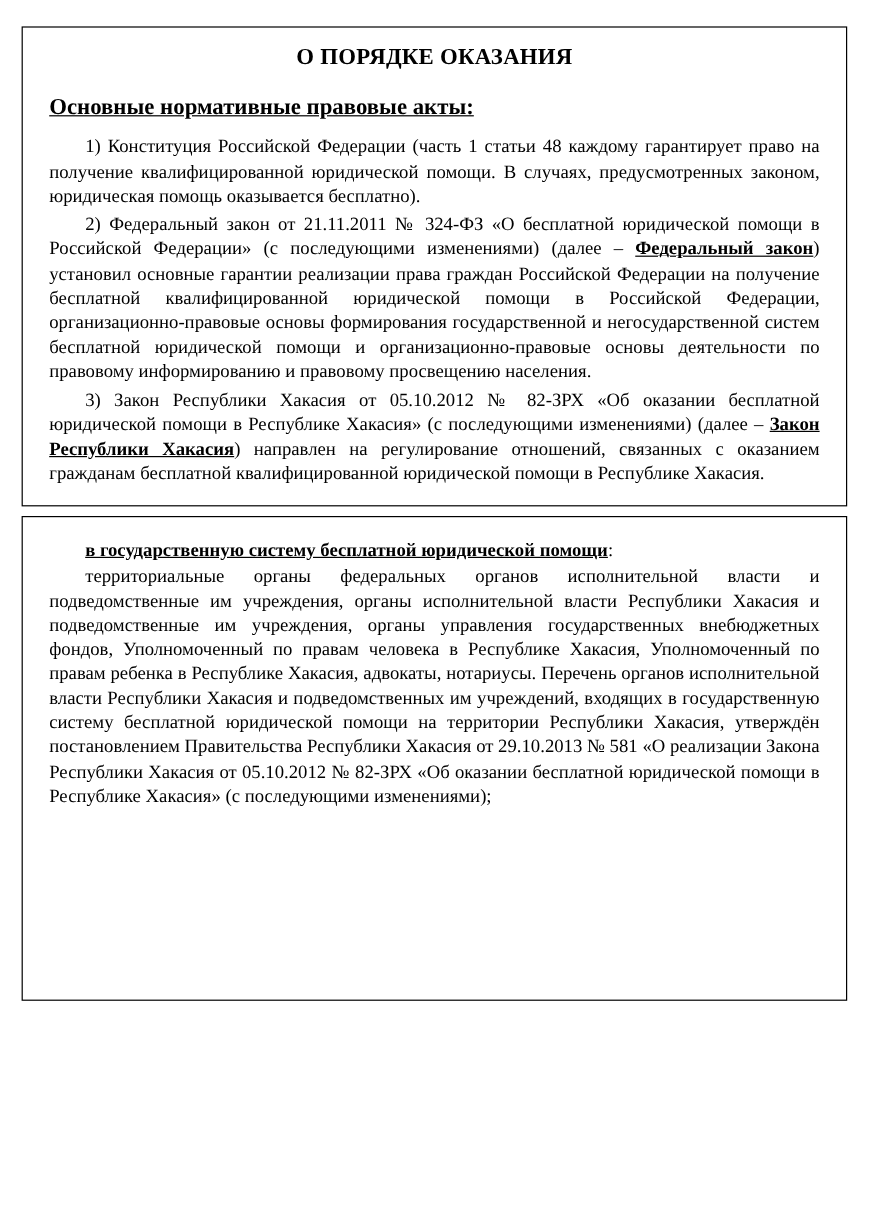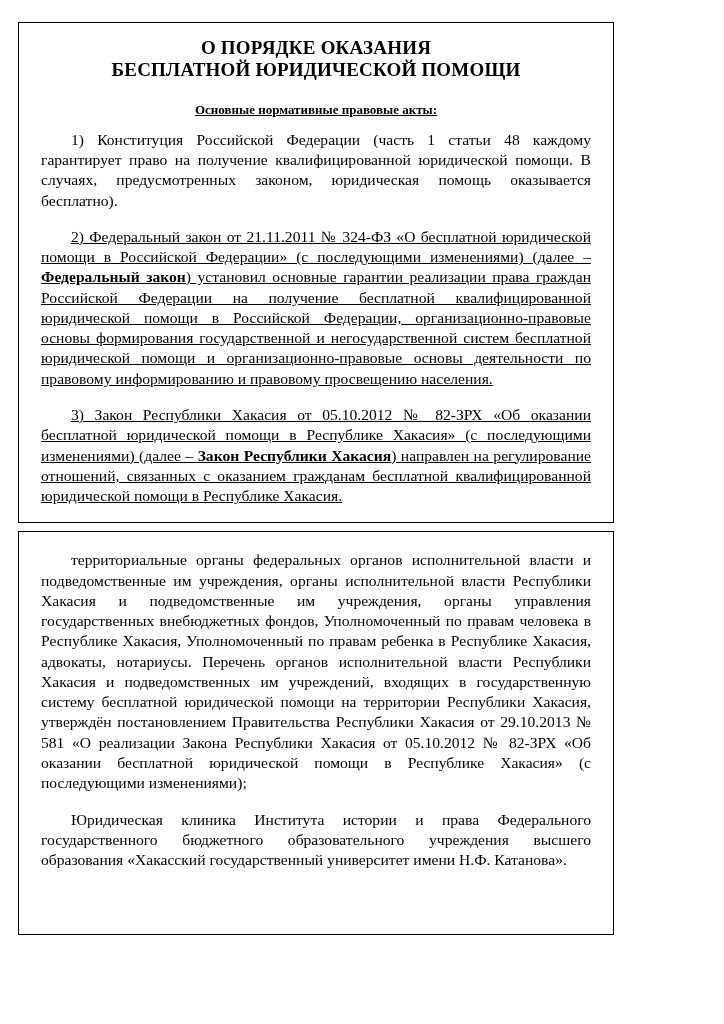--- a/index.html
+++ b/index.html
@@ -16,21 +16,21 @@
   .page {
     position: relative;
     width: 724px;
     height: 1024px;
     box-sizing: border-box;
     padding: 22px 18px 0 18px;
   }
   .doc-frame {
     border: 1.5px solid #000;
     box-sizing: border-box;
-    width: 596px;
+    width: 688px;
     padding: 14px 22px 16px 22px;
   }
   .doc-frame.second {
     margin-top: 8px;
     padding: 18px 22px 22px 22px;
     min-height: 404px;
   }
   .title {
     text-align: center;
     font-weight: bold;
@@ -41,38 +41,36 @@
   .title .line2 {
     display: block;
   }
   .subtitle {
     text-align: center;
     font-weight: bold;
     font-size: 16.5px;
     margin-top: 4px;
   }
   .section-head {
-    text-align: center;
     font-weight: bold;
-    font-size: 13px;
+    font-size: 19px;
     text-decoration: underline;
     margin-top: 20px;
     margin-bottom: 12px;
   }
   p.body-text {
     margin: 0;
     font-size: 15.6px;
     line-height: 1.30;
     text-align: justify;
     text-indent: 30px;
     hyphens: auto;
   }
   p.body-text + p.body-text {
-    margin-top: 16px;
-    text-decoration: underline;
+    margin-top: 4px;
   }
   .intro-para {
     text-indent: 34px;
     margin-bottom: 16px;
   }
   .sub-head {
     font-weight: bold;
     text-decoration: underline;
   }
   .sub-head-line {
@@ -93,40 +91,39 @@
 </style>
 </head>
 <body>
 
 <div class="page">
 
   <div class="doc-frame">
 
     <div class="title">
       <span>О ПОРЯДКЕ ОКАЗАНИЯ</span>
-      <span class="line2">БЕСПЛАТНОЙ ЮРИДИЧЕСКОЙ ПОМОЩИ</span>
     </div>
 
 
     <div class="section-head">Основные нормативные правовые акты:</div>
 
     <p class="body-text">1) Конституция Российской Федерации (часть 1 статьи 48 каждому гарантирует право на получение квалифицированной юридической помощи. В случаях, предусмотренных законом, юридическая помощь оказывается бесплатно).</p>
 
     <p class="body-text"><span>2) Федеральный закон от 21.11.2011 № 324-ФЗ «О бесплатной юридической помощи в Российской Федерации» (с последующими изменениями) (далее – </span><b class="inline-bold">Федеральный закон</b><span>) установил основные гарантии реализации права граждан Российской Федерации на получение бесплатной квалифицированной юридической помощи в Российской Федерации, организационно-правовые основы формирования государственной и негосударственной систем бесплатной юридической помощи и организационно-правовые основы деятельности по правовому информированию и правовому просвещению населения.</span></p>
 
     <p class="body-text"><span>3) Закон Республики Хакасия от 05.10.2012 № 82-ЗРХ «Об оказании бесплатной юридической помощи в Республике Хакасия» (с последующими изменениями) (далее – </span><b class="inline-bold">Закон Республики Хакасия</b><span>) направлен на регулирование отношений, связанных с оказанием гражданам бесплатной квалифицированной юридической помощи в Республике Хакасия.</span></p>
 
   </div>
 
   <div class="doc-frame second">
 
 
+    <p class="sub-head-line"><span class="sub-head">в государственную систему бесплатной юридической помощи</span><span class="tail">:</span></p>
 
     <p class="body-text">территориальные органы федеральных органов исполнительной власти и подведомственные им учреждения, органы исполнительной власти Республики Хакасия и подведомственные им учреждения, органы управления государственных внебюджетных фондов, Уполномоченный по правам человека в Республике Хакасия, Уполномоченный по правам ребенка в Республике Хакасия, адвокаты, нотариусы. Перечень органов исполнительной власти Республики Хакасия и подведомственных им учреждений, входящих в государственную систему бесплатной юридической помощи на территории Республики Хакасия, утверждён постановлением Правительства Республики Хакасия от 29.10.2013 № 581 «О реализации Закона Республики Хакасия от 05.10.2012 № 82-ЗРХ «Об оказании бесплатной юридической помощи в Республике Хакасия» (с последующими изменениями);</p>
 
     <div class="spacer-md"></div>
 
 
-    <p class="body-text">Юридическая клиника Института истории и права Федерального государственного бюджетного образовательного учреждения высшего образования «Хакасский государственный университет имени Н.Ф. Катанова».</p>
 
   </div>
 
 </div>
 
 </body></html>

